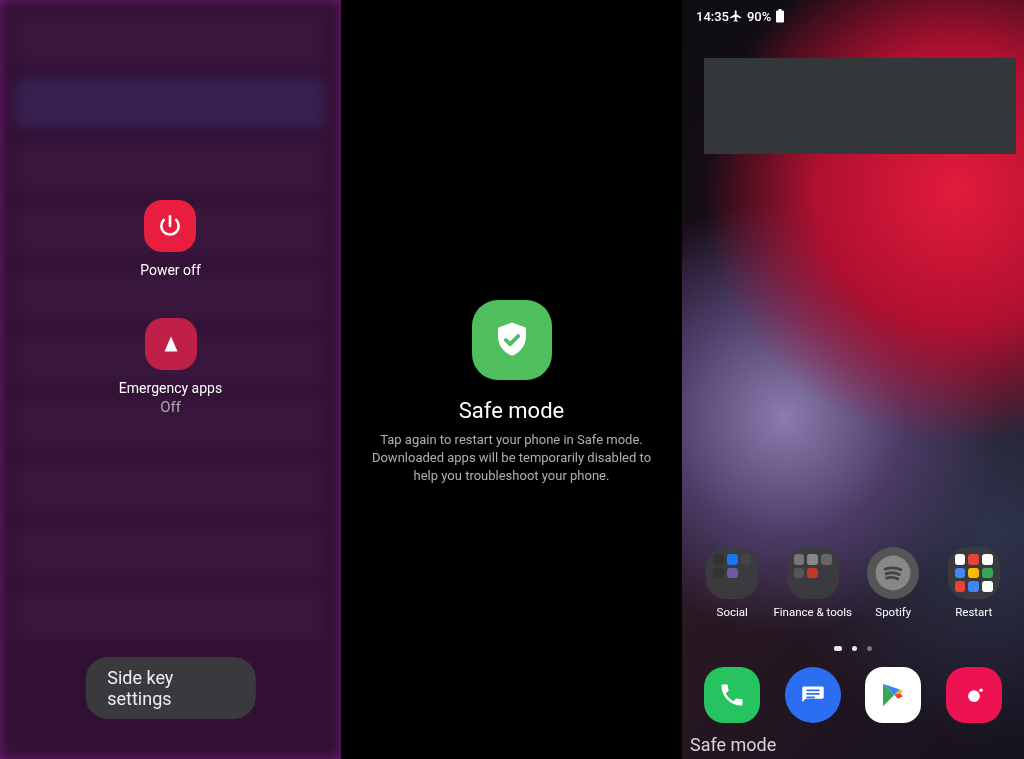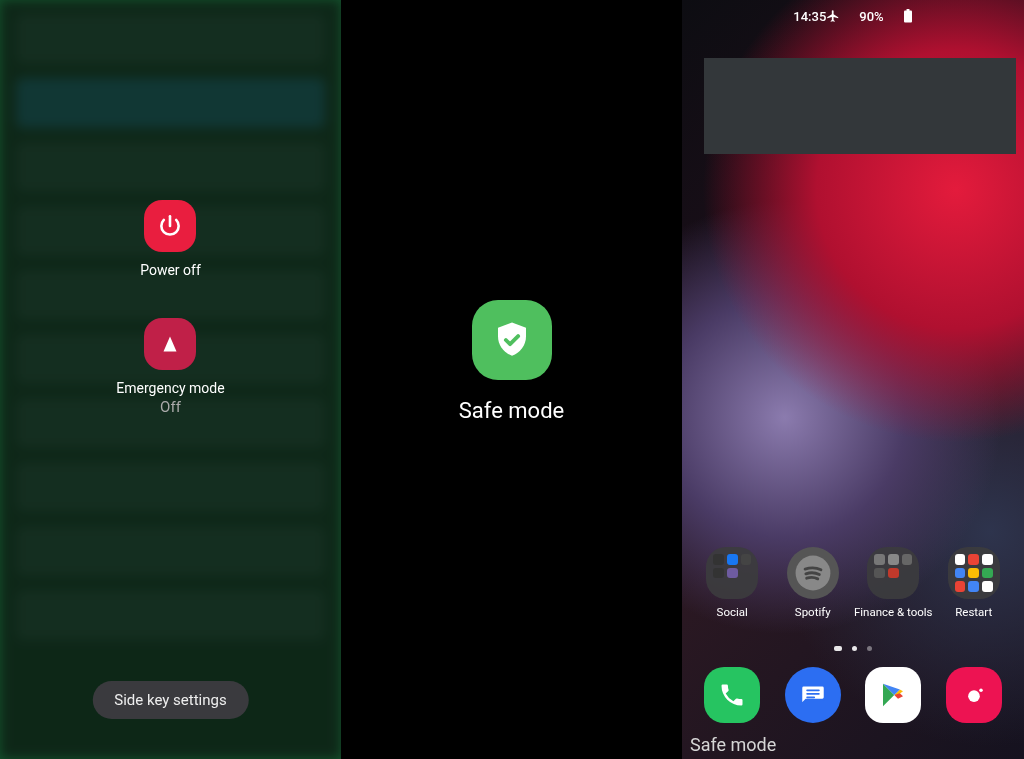--- a/index.html
+++ b/index.html
@@ -10,21 +10,21 @@
     height: 759px;
     overflow: hidden;
     display: flex;
   }
   .panel {
     height: 759px;
     position: relative;
   }
   .panel-left {
     width: 341px;
-    background: #14532d;
+    background: #701a75;
   }
   .panel-mid {
     width: 341px;
     background: #000;
   }
   .panel-right {
     width: 342px;
     background: #000;
     position: relative;
   }
@@ -70,21 +70,21 @@
   }
   .side-key {
     position: absolute;
     bottom: 40px;
     left: 50%;
     transform: translateX(-50%);
     background: #3a3a3e;
     color: #eee;
     padding: 10px 22px;
     border-radius: 22px;
-    font-size: 15px;
+    font-size: 18px;
     cursor: pointer;
   }
   
   .blurred-bg {
     position: absolute;
     inset: 0;
     background: #0a0a0a;
     filter: blur(6px);
     opacity: 0.6;
   }
@@ -135,30 +135,30 @@
       radial-gradient(circle at 30% 55%, #8b7bae 0%, #4a3b65 25%, transparent 45%),
       radial-gradient(circle at 90% 70%, #2e344d 0%, transparent 35%),
       linear-gradient(135deg, #0d0d12 0%, #1a0e18 30%, #2a1822 55%, #15121f 100%);
   }
   .status-bar {
     position: absolute;
     top: 0; left: 0; right: 0;
     height: 26px;
     display: flex;
     align-items: center;
-    justify-content: center;
+    justify-content: flex-start;
     padding: 6px 14px 0;
     color: #fff;
     font-size: 13px;
     font-weight: 500;
   }
   .status-right {
     display: flex;
     align-items: center;
-    gap: 19px;
+    gap: 4px;
   }
   .widget-placeholder {
     position: absolute;
     top: 58px;
     left: 22px;
     right: 8px;
     height: 96px;
     background: #33373a;
   }
   .app-row {
@@ -282,36 +282,37 @@
           </svg>
       </div>
       <div class="power-label">Power off</div>
     </div>
     <div class="power-item">
       <div class="power-icon power-icon-crimson">
         <svg width="26" height="26" viewBox="0 0 24 24" fill="#fff">
             <path d="M6 19 L12 5 L18 19 Z M11 10h2v5h-2z M11 16h2v2h-2z"></path>
           </svg>
       </div>
-      <div class="power-label">Emergency mode</div>
+      <div class="power-label">Emergency apps</div>
       <div class="power-sublabel">Off</div>
     </div>
   </div>
   <div class="side-key">Side key settings</div>
 </div>
 
 <div class="panel panel-mid">
   <div class="safe-center">
     <div class="safe-icon">
       <svg width="42" height="42" viewBox="0 0 24 24">
         <path fill="#fff" d="M12 2l8 3v5c0 5-3.4 9.4-8 11-4.6-1.6-8-6-8-11V5l8-3z"></path>
         <path fill="none" stroke="#4fbf5e" stroke-width="2.2" stroke-linecap="round" stroke-linejoin="round" d="M8.5 12l2.4 2.4L15.5 9.8"></path>
       </svg>
     </div>
     <div class="safe-title">Safe mode</div>
+    <div class="safe-desc">Tap again to restart your phone in Safe mode. Downloaded apps will be temporarily disabled to help you troubleshoot your phone.</div>
   </div>
 </div>
 
 <div class="panel panel-right">
   <div class="home-bg"></div>
   <div class="status-bar">
     <span>14:35</span>
     <div class="status-right">
       <svg width="14" height="14" viewBox="0 0 24 24" fill="#fff">
           <path d="M21 16v-2l-8-5V3.5a1.5 1.5 0 0 0-3 0V9l-8 5v2l8-2.5V19l-2 1.5V22l3.5-1 3.5 1v-1.5L13 19v-5.5l8 2.5z"></path>
@@ -334,41 +335,41 @@
         <div class="mini" style="background:#333"></div>
           <div class="mini" style="background:#6e5ba0"></div>
           <div class="mini"></div>
         <div class="mini"></div>
           <div class="mini"></div>
           <div class="mini"></div>
       </div>
       <div class="app-label">Social</div>
     </div>
     <div class="app-item">
-      <div class="app-spotify">
-        <svg width="38" height="38" viewBox="0 0 24 24" fill="#888">
-            <circle cx="12" cy="12" r="11"></circle>
-            <path stroke="#444" stroke-width="1.8" stroke-linecap="round" fill="none" d="M7 9.5c3.5-1 7-1 10 .5M7.5 12.5c3-1 6-.8 8.5.5M8 15.3c2.5-.8 5-.6 7 .4"></path>
-          </svg>
-      </div>
-      <div class="app-label">Spotify</div>
-    </div>
-    <div class="app-item">
       <div class="app-folder">
         <div class="mini" style="background:#777"></div>
           <div class="mini" style="background:#888"></div>
           <div class="mini" style="background:#666"></div>
         <div class="mini" style="background:#555"></div>
           <div class="mini" style="background:#c0392b"></div>
           <div class="mini"></div>
         <div class="mini"></div>
           <div class="mini"></div>
           <div class="mini"></div>
       </div>
       <div class="app-label">Finance &amp; tools</div>
+    </div>
+    <div class="app-item">
+      <div class="app-spotify">
+        <svg width="38" height="38" viewBox="0 0 24 24" fill="#888">
+            <circle cx="12" cy="12" r="11"></circle>
+            <path stroke="#444" stroke-width="1.8" stroke-linecap="round" fill="none" d="M7 9.5c3.5-1 7-1 10 .5M7.5 12.5c3-1 6-.8 8.5.5M8 15.3c2.5-.8 5-.6 7 .4"></path>
+          </svg>
+      </div>
+      <div class="app-label">Spotify</div>
     </div>
     <div class="app-item">
       <div class="app-folder">
         <div class="mini" style="background:#fff"></div>
           <div class="mini" style="background:#ea4335"></div>
           <div class="mini" style="background:#fff"></div>
         <div class="mini" style="background:#4285f4"></div>
           <div class="mini" style="background:#fbbc05"></div>
           <div class="mini" style="background:#34a853"></div>
         <div class="mini" style="background:#ea4335"></div>

